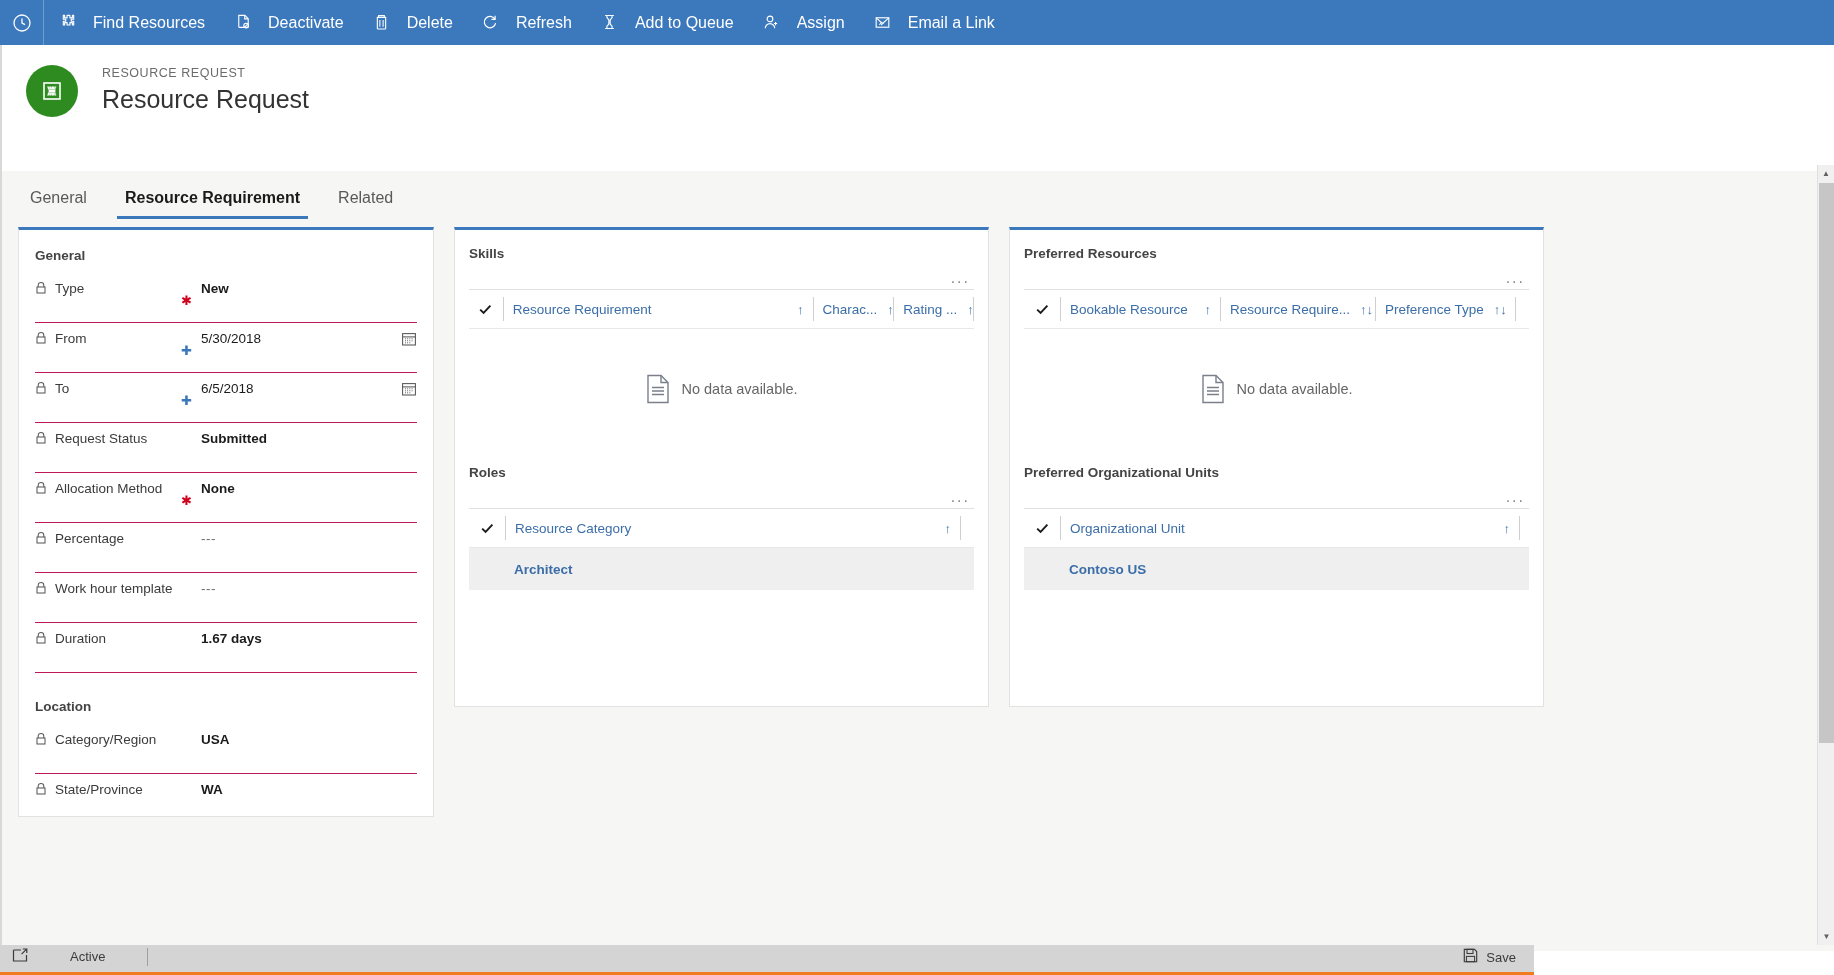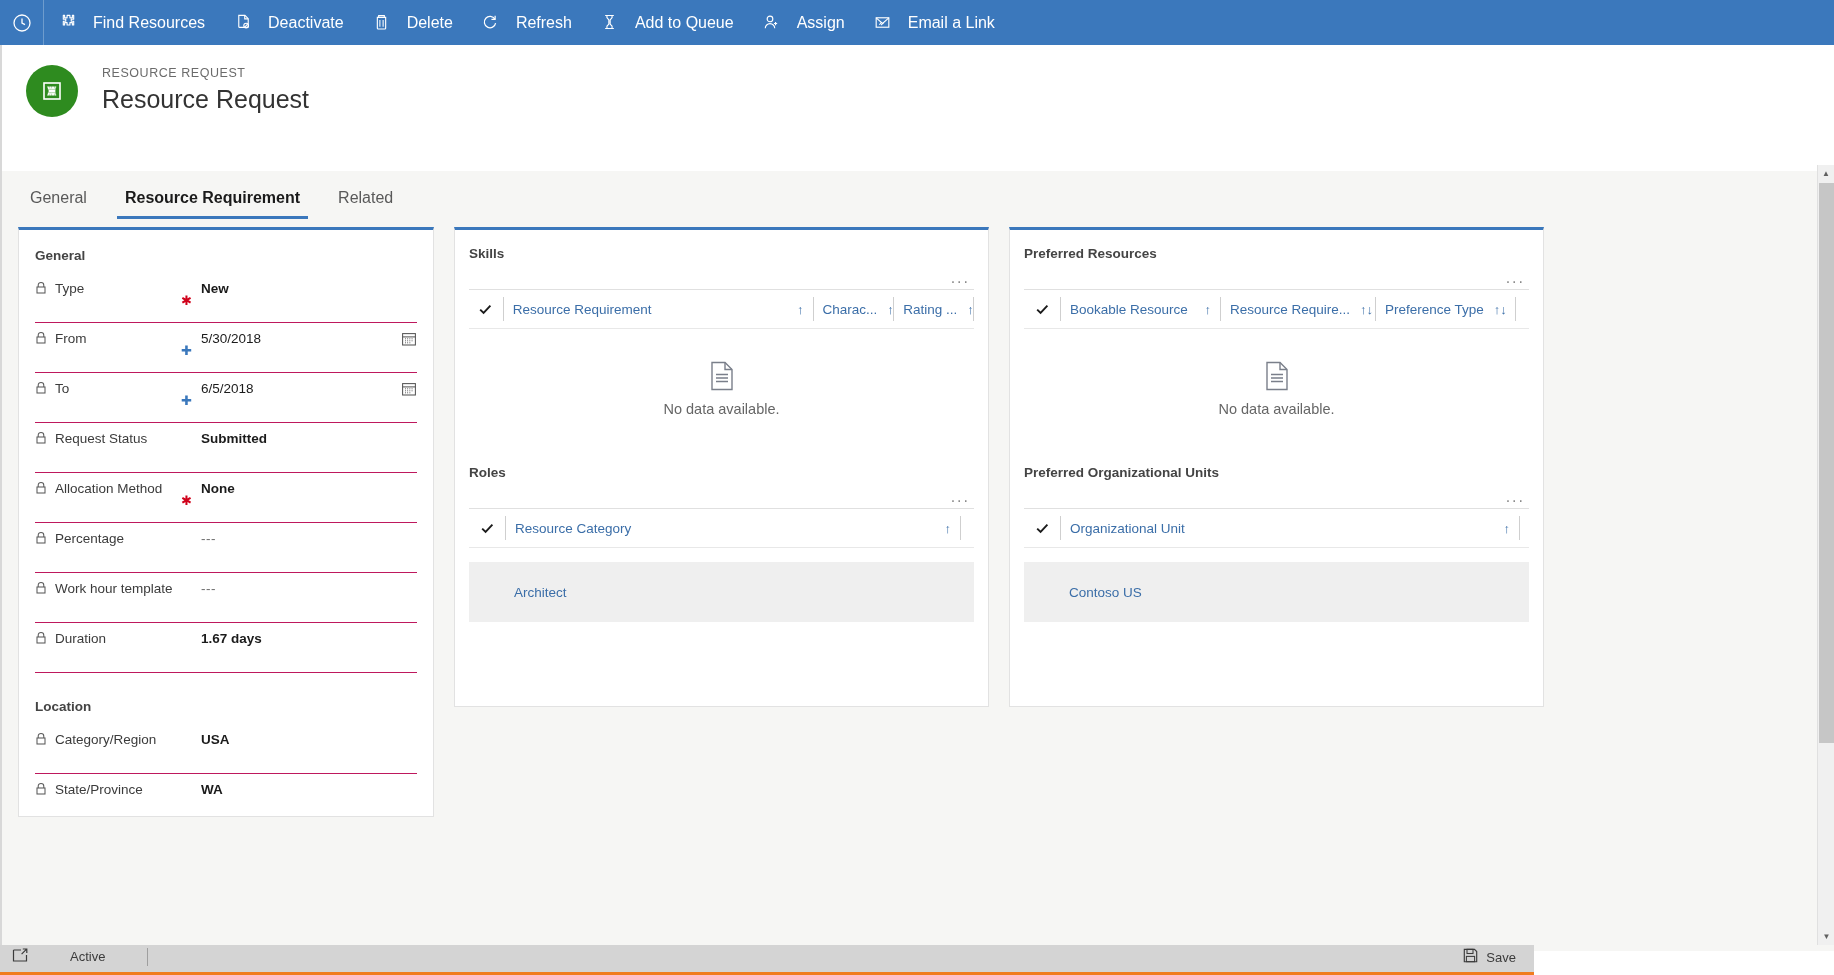--- a/index.html
+++ b/index.html
@@ -141,28 +141,29 @@
   .gcol {
     display: flex; align-items: center; justify-content: space-between;
     height: 24px; padding: 0 9px;
     border-left: 1px solid #cfcfcf;
     color: #3b6ea8; font-size: 13.5px; white-space: nowrap; overflow: hidden;
   }
   .gcol .sorticon { color: #3b6ea8; font-size: 13px; margin-left: 10px; flex: 0 0 auto; }
   .gcol.last { border-right: 1px solid #cfcfcf; }
   .grow {
     display: flex; align-items: center;
-    height: 60px; margin: 14px 14px;
+    height: 42px; margin: 0 14px;
     background: #efefef;
+    font-weight: bold;
   }
   .grow .gcell {
     padding-left: 45px; font-size: 13.5px; color: #3b6ea8;
   }
   .empty-state {
-    display: flex; flex-direction: column; align-items: center;
+    display: flex; flex-direction: row; align-items: center;
     justify-content: center; gap: 10px;
     height: 120px;
   }
   .empty-state .etext { font-size: 14.5px; color: #666666; }
 
   
   .vscroll {
     position: absolute; right: 0; top: 165px; width: 17px; height: 780px;
     background: #f0f0f0; border-left: 1px solid #e0e0e0;
   }

